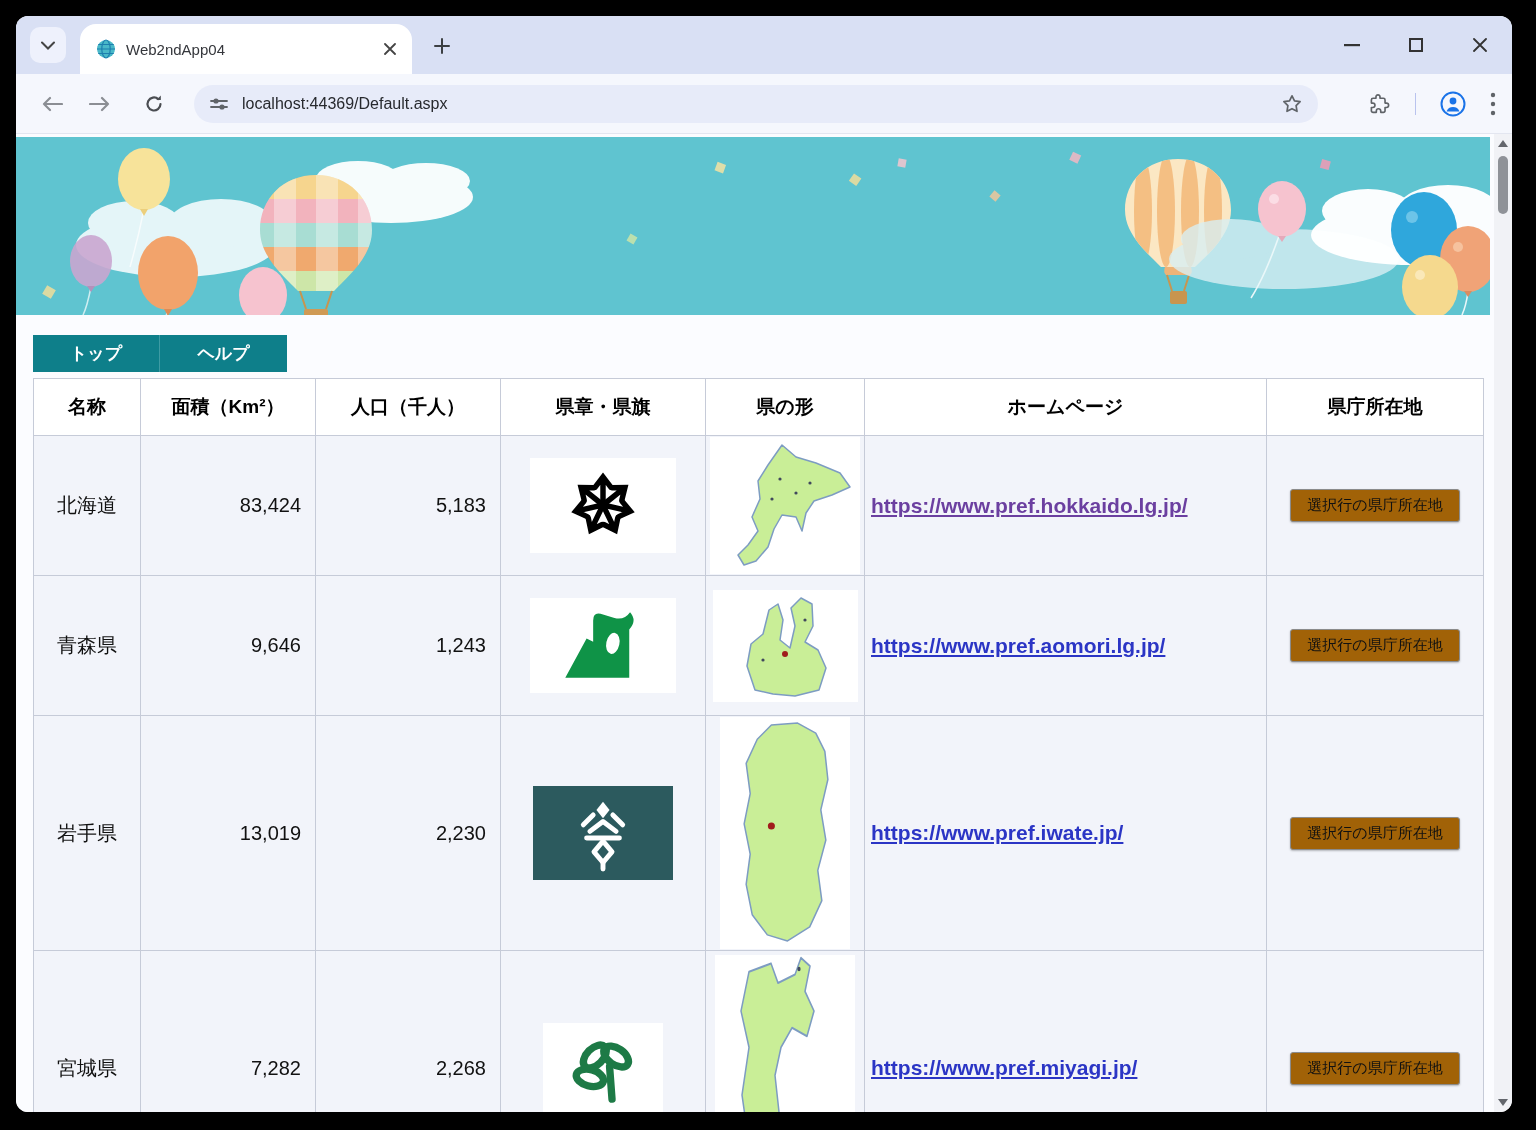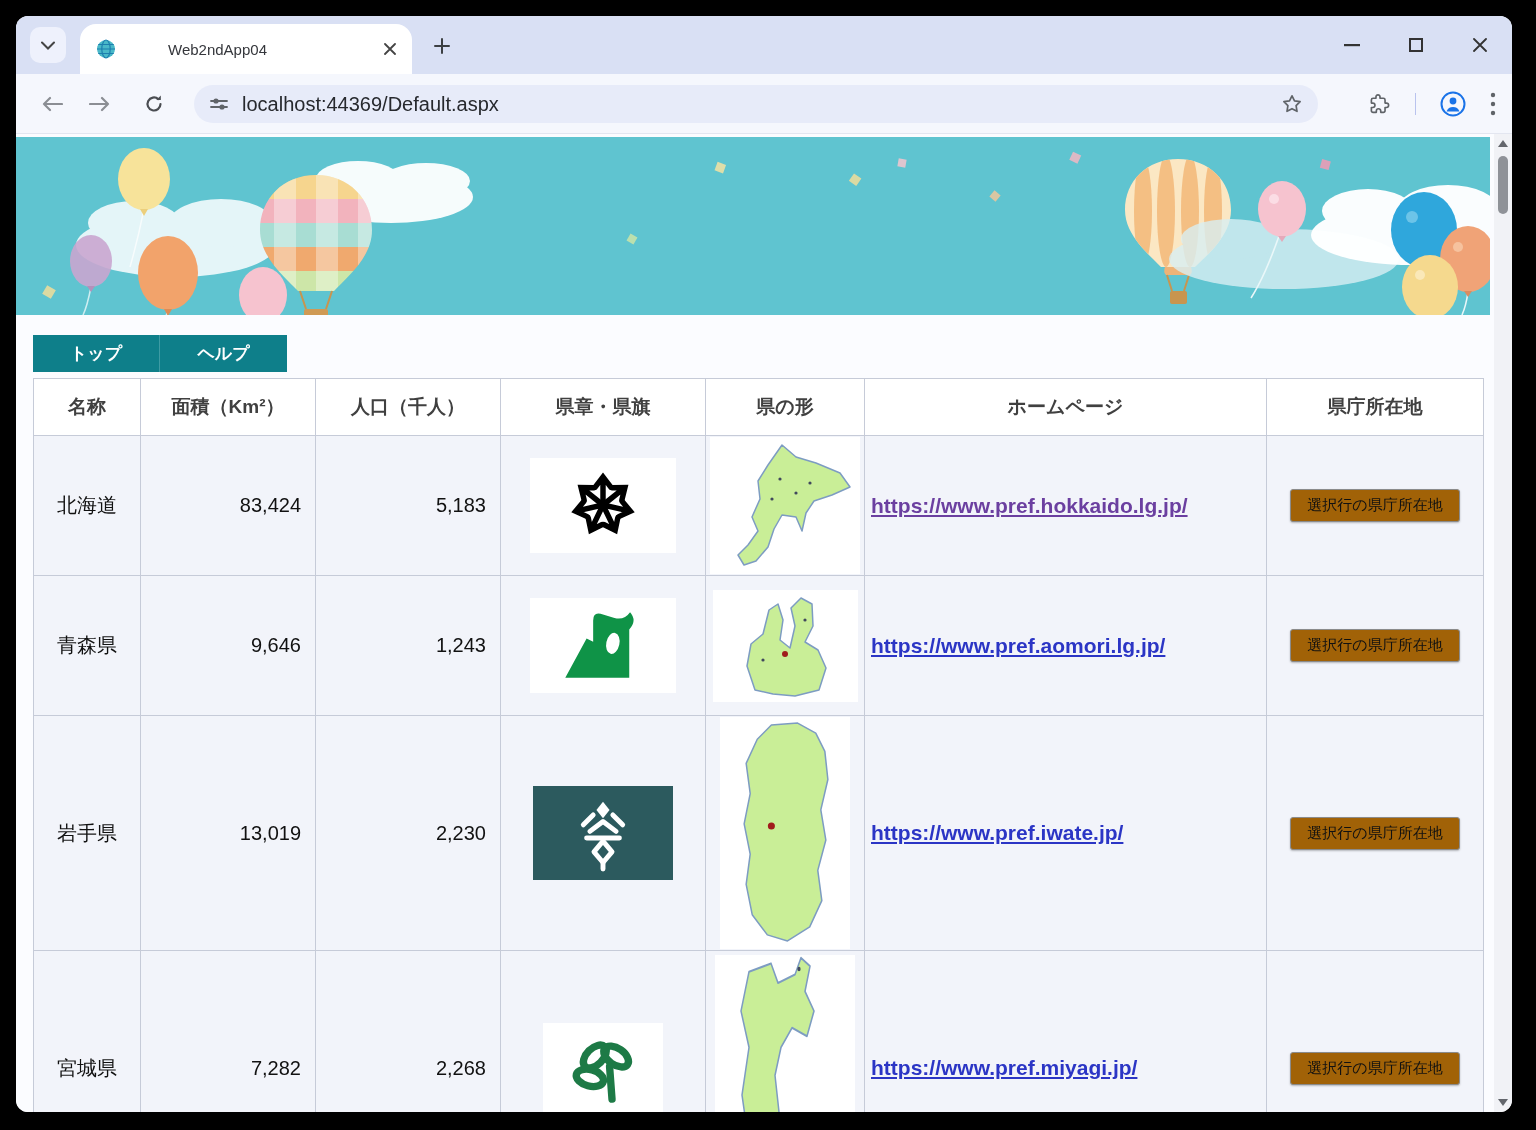--- a/index.html
+++ b/index.html
@@ -6,34 +6,34 @@
   html,body { width:1536px; height:1130px; background:#000; font-family:"Liberation Sans","DejaVu Sans",sans-serif; overflow:hidden; }
 
   .window { position:absolute; left:16px; top:16px; width:1496px; height:1096px;
             background:#fff; border-radius:12px; overflow:hidden; }
 
   
   .tabstrip { position:absolute; left:0; top:0; width:100%; height:58px; background:#d9e0f4; }
   .chevron-btn { position:absolute; left:14px; top:11px; width:36px; height:36px; background:#eef1fc;
                  border-radius:10px; display:flex; align-items:center; justify-content:center; cursor:pointer; }
   .tab { position:absolute; left:64px; top:8px; width:332px; height:50px; background:#fff;
-         border-radius:16px 16px 0 0; display:flex; align-items:center; padding:0 16px;gap:42px; }
+         border-radius:16px 16px 0 0; display:flex; align-items:center; padding:0 16px; }
   .tab-title { flex:1; font-size:15px; color:#35373c; margin-left:10px; white-space:nowrap; overflow:hidden; }
   .newtab-btn { position:absolute; left:412px; top:16px; width:28px; height:28px; display:flex;
                 align-items:center; justify-content:center; }
   .win-controls { position:absolute; right:24px; top:0; height:58px; display:flex; gap:48px; align-items:center; }
   .win-btn { width:16px; height:16px; display:flex; align-items:center; justify-content:center; }
 
   
   .toolbar { position:absolute; left:0; top:58px; width:100%; height:60px; background:#f5f7fd;
              border-bottom:1px solid #e3e6f0; }
   .nav-btn { position:absolute; top:12px; width:36px; height:36px; display:flex; align-items:center; justify-content:center; }
   .omnibox { position:absolute; left:178px; top:11px; width:1124px; height:38px; background:#e7ebf9;
              border-radius:19px; display:flex; align-items:center; padding:0 16px; }
-  .url-text { margin-left:14px; font-size:20px; color:#27292e; }
+  .url-text { margin-left:14px; font-size:16px; color:#27292e; }
   .toolbar-right { position:absolute; right:16px; top:11px; height:38px; display:flex; gap:24px; align-items:center; }
   .tb-sep { width:1px; height:22px; background:#b9c3ee; }
 
   
   .content { position:absolute; left:0; top:118px; width:1478px; height:978px; background:#fbfcff; overflow:hidden; }
 
   .scrollbar { position:absolute; right:0; top:118px; width:18px; height:978px; background:#f1f2f6; }
   .sb-arrow-up, .sb-arrow-down { position:absolute; left:4px; width:0; height:0; }
   .sb-arrow-up { top:6px; border-left:5px solid transparent; border-right:5px solid transparent; border-bottom:7px solid #63666c; }
   .sb-arrow-down { bottom:6px; border-left:5px solid transparent; border-right:5px solid transparent; border-top:7px solid #63666c; }
@@ -46,21 +46,21 @@
 
   
   .menu { position:absolute; left:17px; top:201px; display:flex; }
   .menu-btn { width:127px; height:37px; background:#0e7f8a; color:#fff; font-size:17px; font-weight:bold;
               display:flex; align-items:center; justify-content:center; cursor:pointer; border:none; }
   .menu-btn:first-child { border-right:1px solid #3d9ba4; }
 
   
   table.pref { position:absolute; left:17px; top:244px; width:1450px; border-collapse:collapse; table-layout:fixed; }
   table.pref th, table.pref td { border:1px solid #c6cbd8; }
-  table.pref th { height:57px; background:#fff; font-size:19px; font-weight:bold; color:#404040; text-align:center; }
+  table.pref th { height:57px; background:#fff; font-size:19px; font-weight:bold; color:#000000; text-align:center; }
   table.pref td { background:#f2f4fa; }
   td.c-name { text-align:center; font-size:20px; color:#111; }
   td.c-num  { text-align:right; font-size:20px; color:#111; padding-right:14px; }
   td.c-img, td.c-btn { text-align:center; vertical-align:middle; }
   td.c-link { padding-left:6px; }
   td.c-link a { font-size:21px; text-decoration:underline;font-weight:bold; }
   a.lnk { color:#2b35c5; }
   a.lnk-visited { color:#6b3fa0; }
   .tile { display:inline-block; background:#fff; vertical-align:middle; }
   .action-btn { background:#a16207; border:1px solid #8b8b8b; border-radius:3px; font-size:15px; color:#111;

